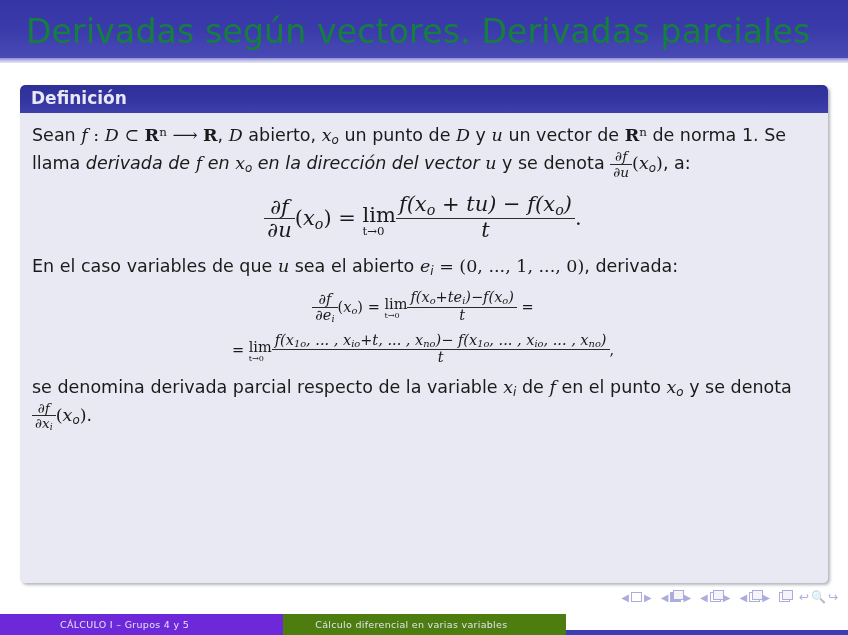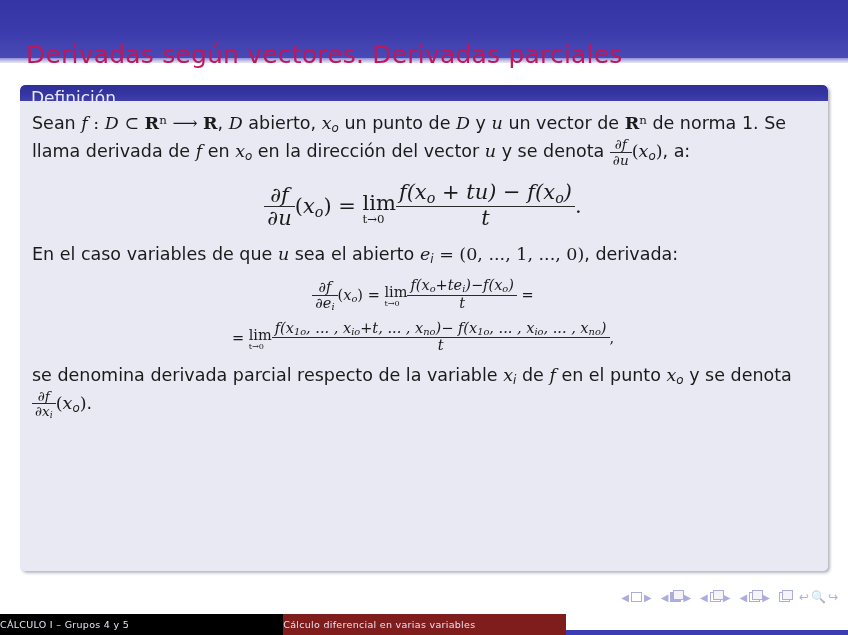--- a/index.html
+++ b/index.html
@@ -28,64 +28,64 @@
   #slide-titlebar-underline {
     position: absolute;
     left: 0; top: 58px;
     width: 848px; height: 5px;
     background: linear-gradient(to bottom, #8c8cd8 0%, #c8c8ea 60%, #e7e7f5 100%);
   }
   #slide-title {
     position: absolute;
     left: 26px;
     top: 12px;
-    font-size: 25px;
+    font-size: 33px;
     letter-spacing: 0.2px;
-    color: #be185d;
+    color: #15803d;
     font-family: "DejaVu Sans", sans-serif;
     font-weight: 400;
     white-space: nowrap;
-    margin-top: 28px;
   }
 
   
   #definition-block {
     position: absolute;
     left: 20px;
     top: 85px;
     width: 808px;
     border-radius: 5px;
     box-shadow: 2px 2px 3px rgba(90,90,110,0.45);
     overflow: hidden;
     background: #e8e8f2;
   }
   #definition-block-title {
-    height: 16px;
+    height: 28px;
     background: #31319c;
     background: linear-gradient(to bottom, #2f2f99 0%, #3636a3 60%, #4040ad 100%);
     color: #e8e8f6;
     font-size: 17px;
     padding: 3px 0 10px 11px;
     box-sizing: border-box;
     border-radius: 5px 5px 0 0;
+    font-weight: bold;
   }
   #definition-block-body {
     background: #e9e9f3;
     padding: 9px 14px 14px 12px;
     font-size: 17.5px;
     line-height: 1.55;
     min-height: 470px;
     box-sizing: border-box;
   }
 
   
   .mathit { font-family: "DejaVu Serif", serif; font-style: italic; }
   .mathrm { font-family: "DejaVu Serif", serif; font-style: normal; }
   .mathbb { font-family: "DejaVu Serif", serif; font-style: normal; font-weight: 700; }
-  .emph { }
+  .emph { font-style: italic; }
   sub  { font-size: 0.68em; vertical-align: -0.25em; font-style: italic; }
   sup  { font-size: 0.68em; vertical-align: 0.45em; }
 
   .para { margin: 0 0 2px 0; }
 
   
   .frac {
     display: inline-block;
     vertical-align: -0.55em;
     text-align: center;
@@ -168,22 +168,22 @@
     color: #e4e4f4;
     font-family: "DejaVu Sans", sans-serif;
     letter-spacing: 0.3px;
   }
   .foot-seg {
     height: 100%;
     display: flex;
     align-items: center;
     box-sizing: border-box;
   }
-  #foot-author  { width: 33.4%; background: #000000; }
-  #foot-title   { width: 33.3%; background: #7f1d1d; }
+  #foot-author  { width: 33.4%; background: #6d28d9; padding-left: 60px; }
+  #foot-title   { width: 33.3%; background: #4d7c0f; padding-left: 32px; }
   #foot-date    { width: 33.3%; background: #3c3cb4; padding-left: 130px;
                   justify-content: flex-start; gap: 64px; margin-top: 16px; }
   #foot-frame   { }
 </style>
 </head>
 <body>
 
 <div id="slide-titlebar"></div>
 <div id="slide-titlebar-underline"></div>
 <div id="slide-title">Derivadas según vectores. Derivadas parciales</div>

